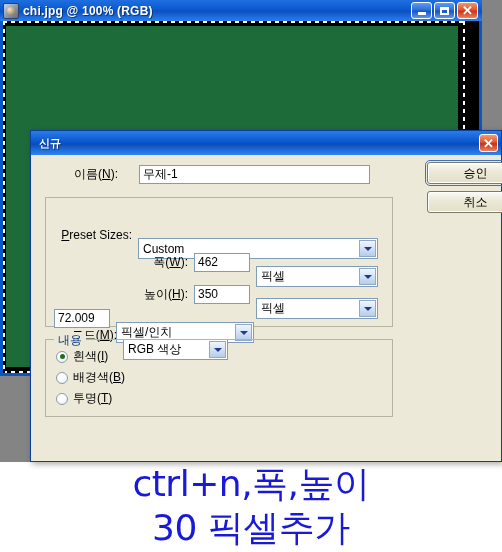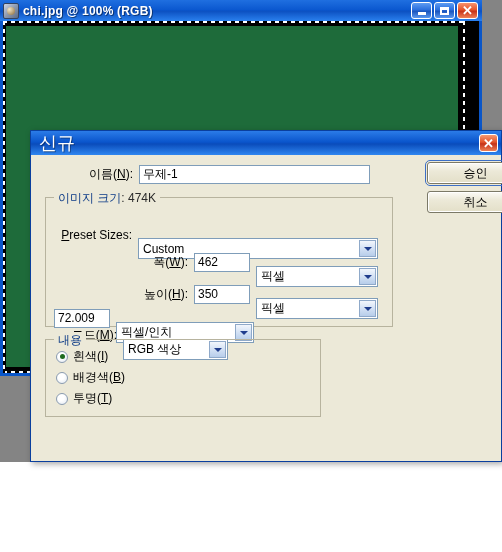--- a/index.html
+++ b/index.html
@@ -111,21 +111,21 @@
     box-shadow: 2px 2px 6px rgba(0,0,0,.35);
   }
   .dlg-title {
     height: 24px; width: 100%;
     background: linear-gradient(to bottom, #2b7ce8 0%, #0a55cc 46%, #0a4cbb 54%, #2f86f0 100%);
     display: flex; align-items: center;
     padding: 0 3px 0 8px;
     position: relative;
   }
   .dlg-title-text {
-    color: #ffffff; font-size: 18px; font-weight: normal;
+    color: #ffffff; font-size: 11px; font-weight: bold;
     text-shadow: 1px 1px 0 rgba(0,0,0,.4);
   }
   .dlg-close {
     position: absolute; right: 3px; top: 3px;
     width: 19px; height: 18px; border-radius: 3px;
     border: 1px solid #ffffff;
     background: linear-gradient(to bottom, #f79a73 0%, #e3542a 45%, #c4331a 55%, #ee8055 100%);
     display: flex; align-items: center; justify-content: center;
   }
   .dlg-body { position: relative; width: 100%; height: 306px; }
@@ -133,21 +133,21 @@
   .lbl {
     font-size: 12px; color: #000000;
     font-family: "Liberation Sans", sans-serif;
   }
   .u { text-decoration: underline; }
 
   .row-name {
     position: absolute; left: 0; top: 10px; width: 360px;
     display: flex; align-items: center;
   }
-  .row-name .lbl { width: 108px; text-align: right; padding-right: 6px; }
+  .row-name .lbl { width: 108px; text-align: right; padding-right: 21px; }
   .txt {
     background: #ffffff;
     border: 1px solid #7f9db9;
     height: 19px; font-size: 12px;
     padding: 1px 3px; line-height: 15px;
     color: #000;
   }
   .name-input { width: 231px; }
 
   .okbtn, .cancelbtn {
@@ -168,21 +168,21 @@
     background: transparent;
   }
   .group-legend {
     position: absolute; top: -8px; left: 8px;
     background: #ece9d8; padding: 0 4px;
     font-size: 12px; color: #0b3a86;
   }
   .group-legend .sub { color: #2b2b2b; }
 
   .g-size { left: 14px; top: 42px; width: 348px; height: 130px; }
-  .g-content { left: 14px; top: 184px; width: 276px; height: 78px; }
+  .g-content { left: 14px; top: 184px; width: 348px; height: 78px; }
 
   .frow { position: absolute; display: flex; align-items: center; }
   .frow .flbl { font-size: 12px; text-align: right; padding-right: 6px; }
 
   .sel {
     height: 21px; border: 1px solid #7f9db9; background: #ffffff;
     display: flex; align-items: center; justify-content: space-between;
     font-size: 12px; padding-left: 4px; color: #000; margin-top: 28px;
   }
   .sel .arrow {
@@ -269,21 +269,20 @@
 
       <div class="row-name">
         <span class="lbl"><span>이름(</span><span class="u">N</span><span>):</span></span>
         <span class="txt name-input">무제-1</span>
       </div>
 
       <div class="okbtn">승인</div>
       <div class="cancelbtn">취소</div>
 
       <div class="group g-size">
-        <span class="group-legend"><span>이미지 크기</span><span class="sub">: 474K</span></span>
 
         <div class="frow" style="left:8px; top:12px; width:332px;">
           <span class="flbl" style="width:84px;"><span class="u">P</span><span>reset Sizes:</span></span>
           <span class="sel" style="width:240px;">
             <span>Custom</span>
             <span class="arrow">
                 <i class="chev"></i>
               </span>
           </span>
         </div>
@@ -348,14 +347,18 @@
 
         <div class="radio-row" style="left:10px; top:50px;">
           <span class="radio"></span>
           <span><span>투명(</span><span class="u">T</span><span>)</span></span>
         </div>
       </div>
 
     </div>
   </div>
 
+  <div class="annot">
+    <span class="l1">ctrl+n,폭,높이</span>
+    <span class="l2">30 픽셀추가</span>
+  </div>
 
 </div>
 
 </body></html>

